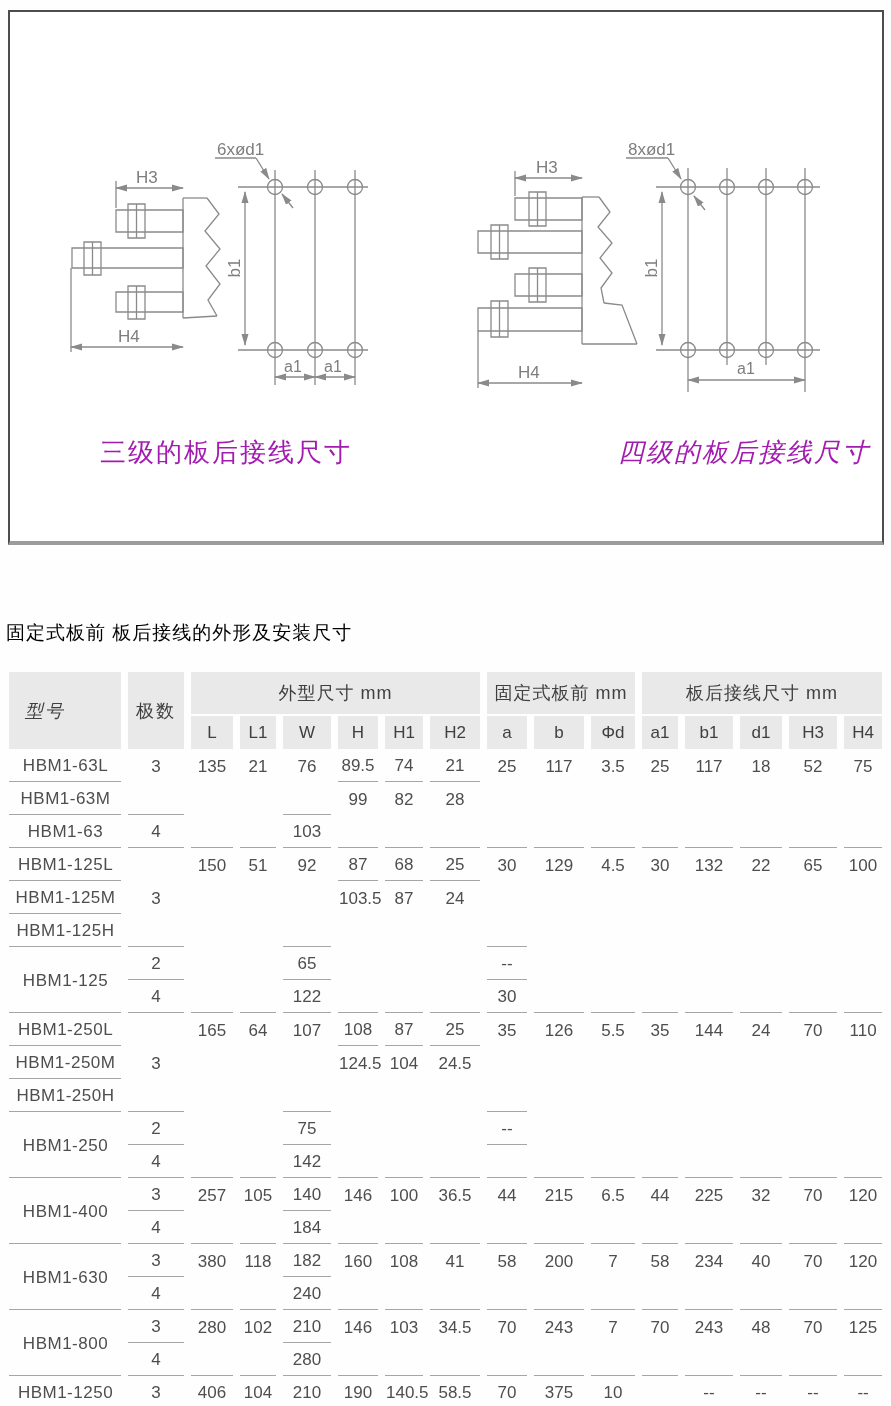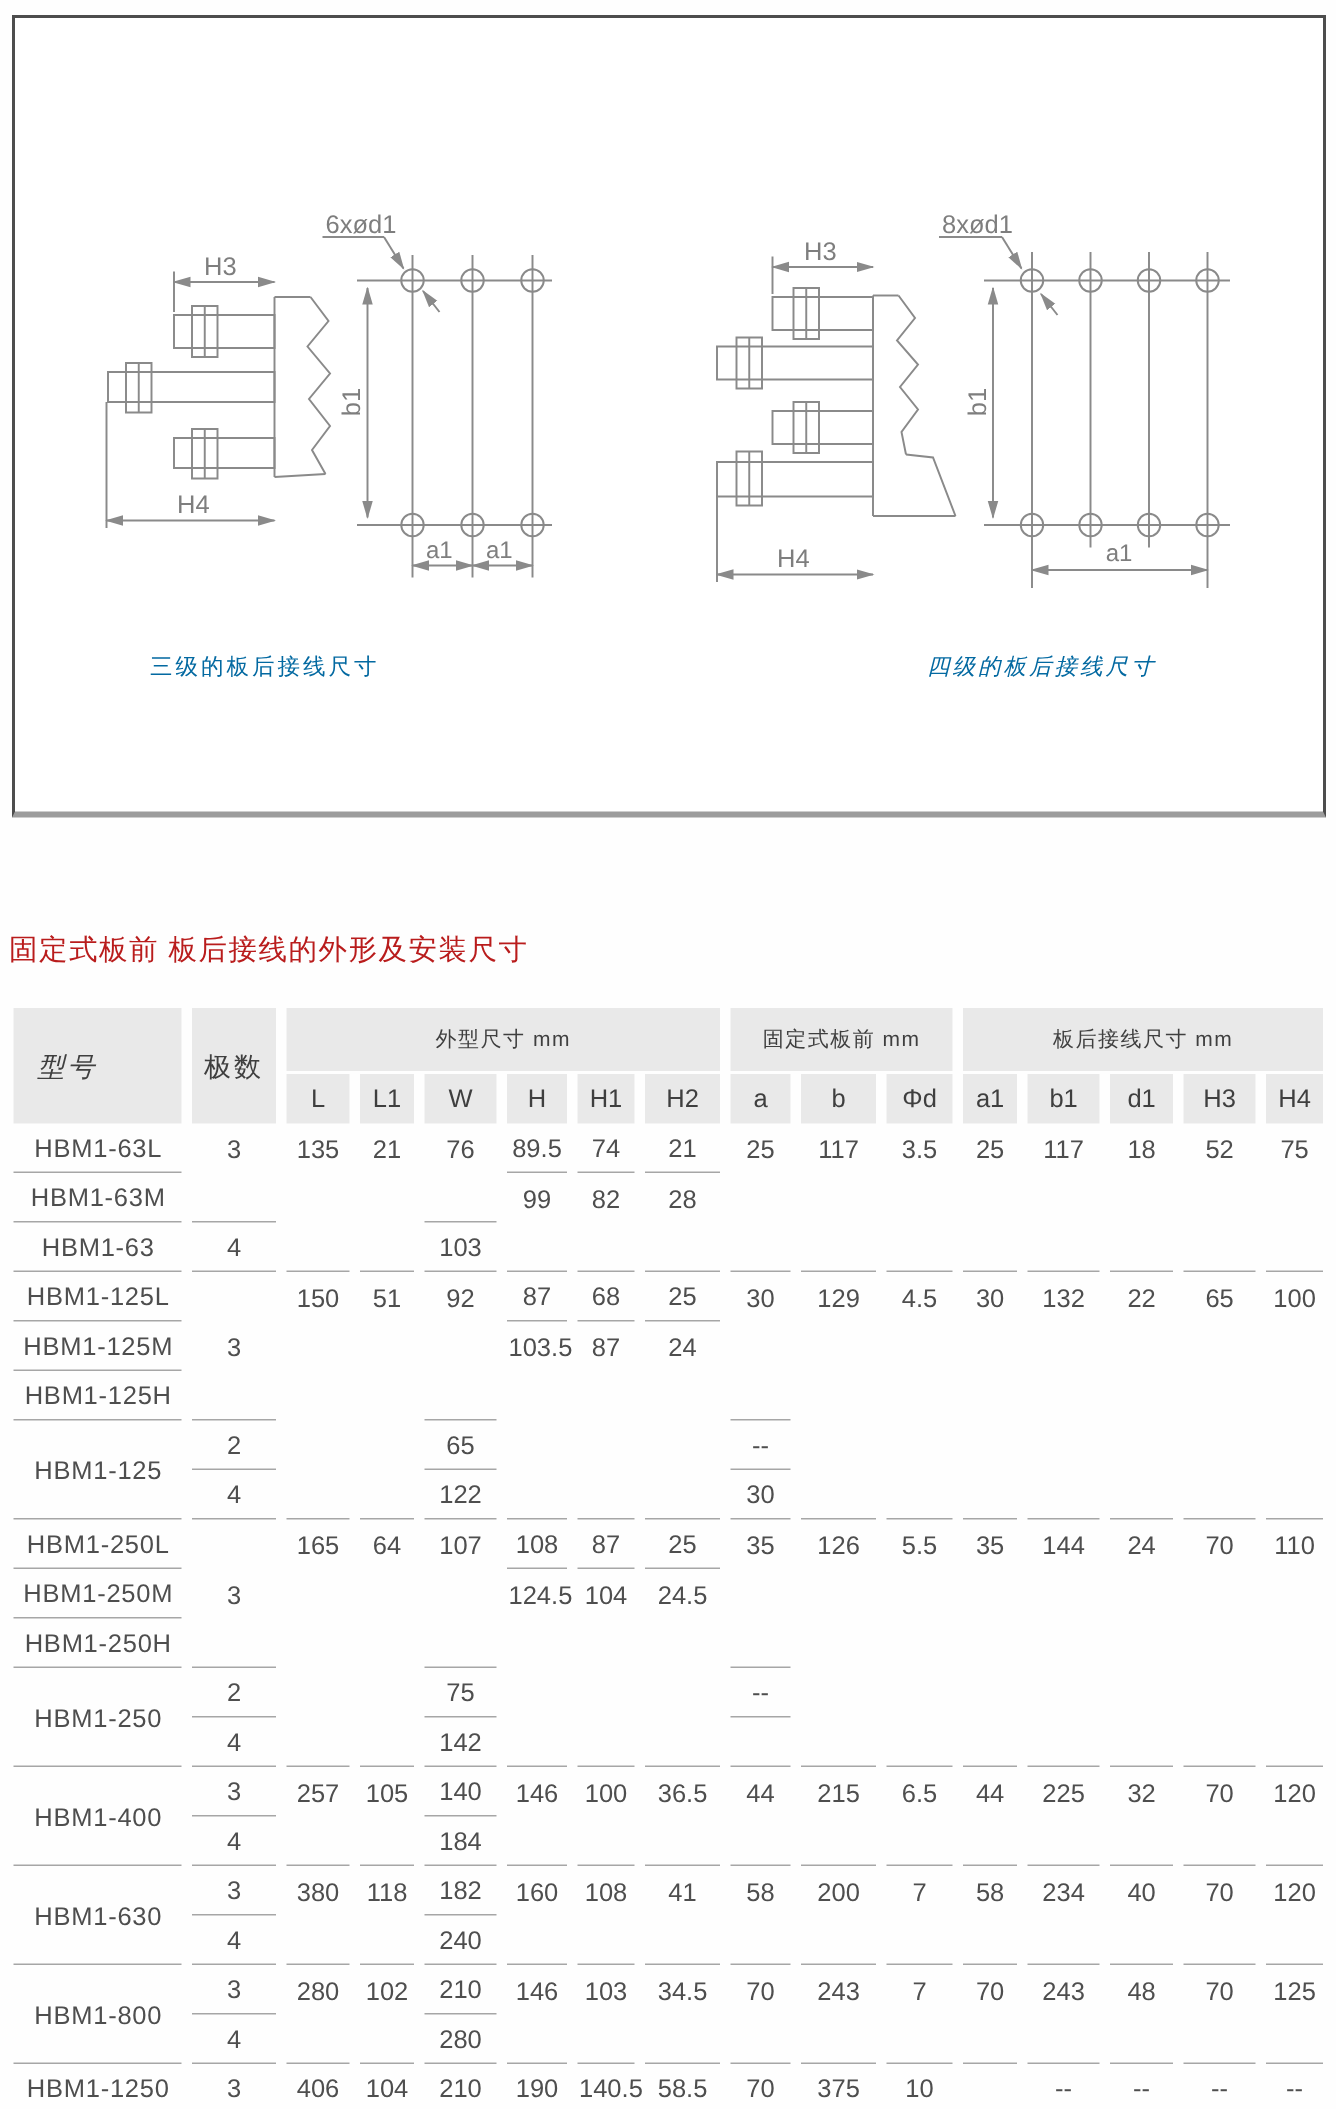--- a/index.html
+++ b/index.html
@@ -8,35 +8,35 @@
     font-family:"Liberation Sans", sans-serif; overflow:hidden;
   }
   
   .frame {
     position:absolute; left:8px; top:10px; width:872px; height:529px;
     border:2px solid #4d4d4d; border-bottom:4px solid #9c9c9c; background:#ffffff;
   }
   svg.drawings { position:absolute; left:0; top:0; width:891px; height:560px; }
   svg.drawings * { vector-effect:non-scaling-stroke; }
   .caption {
-    position:absolute; font-size:15px; color:#0369a1; letter-spacing:2px; white-space:nowrap;
+    position:absolute; font-size:26px; color:#a21caf; letter-spacing:2px; white-space:nowrap;
   }
   .caption.left { left:100px; top:435px; }
   .caption.right { left:618px; top:435px;font-style:italic; }
   .doc-title {
-    position:absolute; left:6px; top:620px; font-size:19px; color:#b91c1c; letter-spacing:1px;
+    position:absolute; left:6px; top:620px; font-size:19px; color:#000000; letter-spacing:1px;
   }
   
   table.spec {
     position:absolute; left:2px; top:670px; width:887px;
     border-collapse:separate; border-spacing:7px 2px; table-layout:fixed;
     font-size:17px; color:#4e4e4e;
   }
   table.spec th { background:#e9e9e9; font-weight:normal; color:#3f3f3f; }
-  th.group-h { font-size:14px; height:40px; letter-spacing:1px; }
+  th.group-h { font-size:18px; height:40px; letter-spacing:1px; }
   th.sub-h   { font-size:17px; height:31px; }
   th.model-h, th.poles-h { font-size:18px; letter-spacing:2px; }
   th.model-h { text-align:left; padding-left:16px;font-style:italic; }
   table.spec td { height:28px; text-align:center; vertical-align:middle; white-space:nowrap; }
   td.model { text-align:left; padding-left:2px; letter-spacing:0.5px; }
   td.bb { border-bottom:1px solid #a6a6a6; }
 </style>
 </head>
 <body>
 

